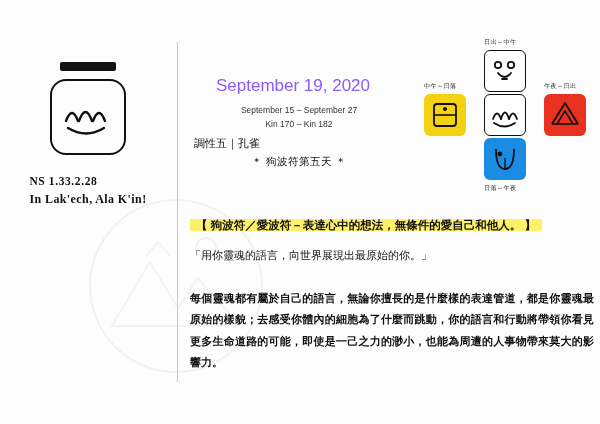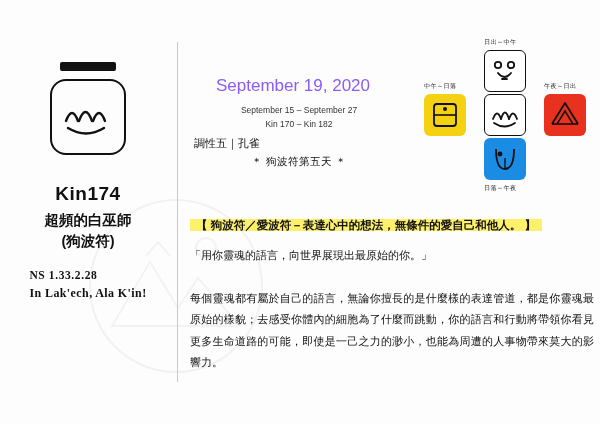--- a/index.html
+++ b/index.html
@@ -218,20 +218,21 @@
   }
   .msg-body {
     position: absolute;
     left: 4px;
     top: 288px;
     width: 404px;
     font-size: 11px;
     color: #111;
     line-height: 1.95;
     text-align: justify;
+    font-weight: bold;
   }
   .highlight {
     background: linear-gradient(to bottom, transparent 8%, #fdf06a 8%, #fdf06a 92%, transparent 92%);
     padding: 1px 6px;
   }
 </style>
 </head>
 <body>
 
 <div class="page">
@@ -252,25 +253,20 @@
       <div class="glyph-seal">
         <svg width="68" height="68" viewBox="0 0 68 68">
           <path d="M14 40 Q20 24 26 40" fill="none" stroke="#111" stroke-width="2.4" stroke-linecap="round"></path>
           <path d="M27 40 Q33.5 22 40 40" fill="none" stroke="#111" stroke-width="2.4" stroke-linecap="round"></path>
           <path d="M41 40 Q47 24 53 40" fill="none" stroke="#111" stroke-width="2.4" stroke-linecap="round"></path>
           <path d="M16 47 Q34 58 52 47" fill="none" stroke="#111" stroke-width="2.4" stroke-linecap="round"></path>
         </svg>
       </div>
     </div>
 
-    <div class="kin-name">
-      <div class="kin-title">Kin174</div>
-      <div class="kin-sub">超頻的白巫師</div>
-      <div class="kin-sub2">(狗波符)</div>
-    </div>
 
     <div class="ns-block">
       <div class="ns-line1">NS 1.33.2.28</div>
       <div class="ns-line2">In Lak'ech, Ala K'in!</div>
     </div>
   </div>
 
   <div class="divider"></div>
 
   <div class="right-col">

